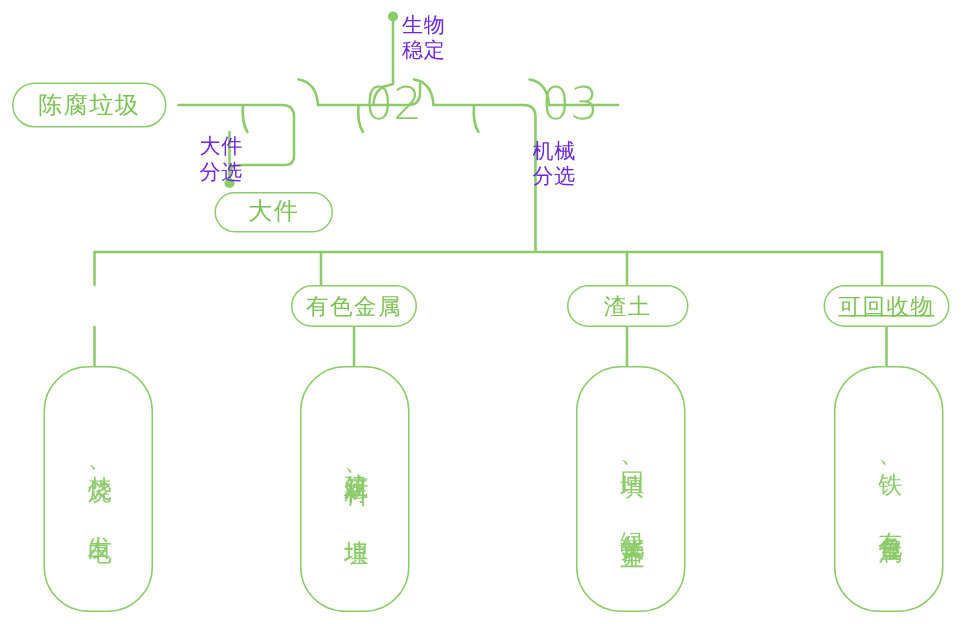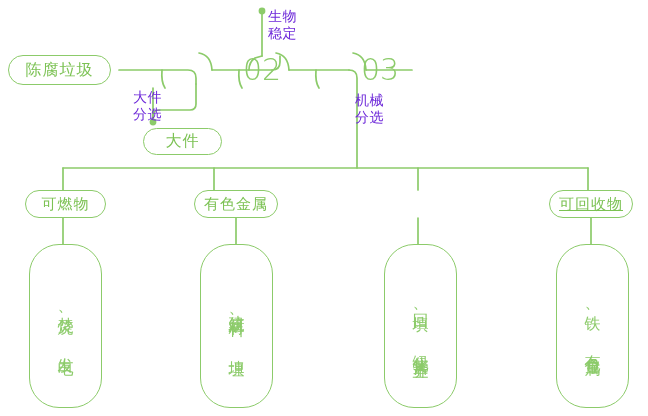--- a/index.html
+++ b/index.html
@@ -161,22 +161,22 @@
 
   <div class="anno anno-bulk">大件
 分选</div>
   <div class="anno anno-bio">生物
 稳定</div>
   <div class="anno anno-mech">机械
 分选</div>
 
   <div class="pill pill-bulky">大件</div>
 
-  <div class="pill pill-l2 p-burn">可燃物</div>
   <div class="pill pill-l2 p-aggr wide">有色金属</div>
+  <div class="pill pill-l2 p-soil">渣土</div>
   <div class="pill pill-l2 p-recy wide">可回收物</div>
 
   <div class="vbox v1">
     <div class="vbox-inner">焚烧、 发电</div>
   </div>
   <div class="vbox v2">
     <div class="vbox-inner">建筑材料、 填埋</div>
   </div>
   <div class="vbox v3">
     <div class="vbox-inner">回填、 绿化营养土</div>

